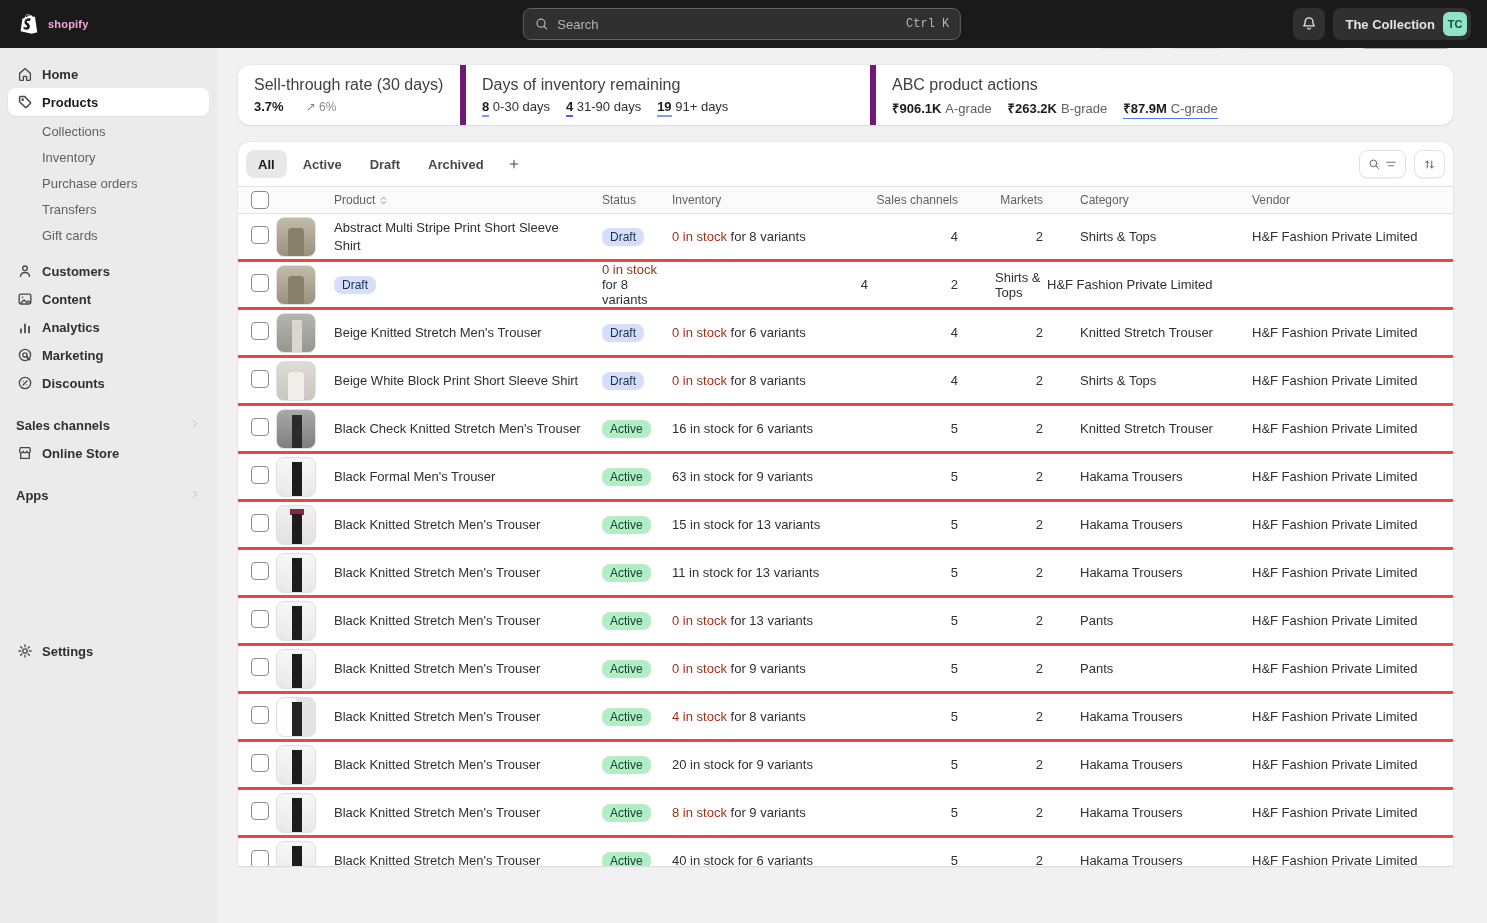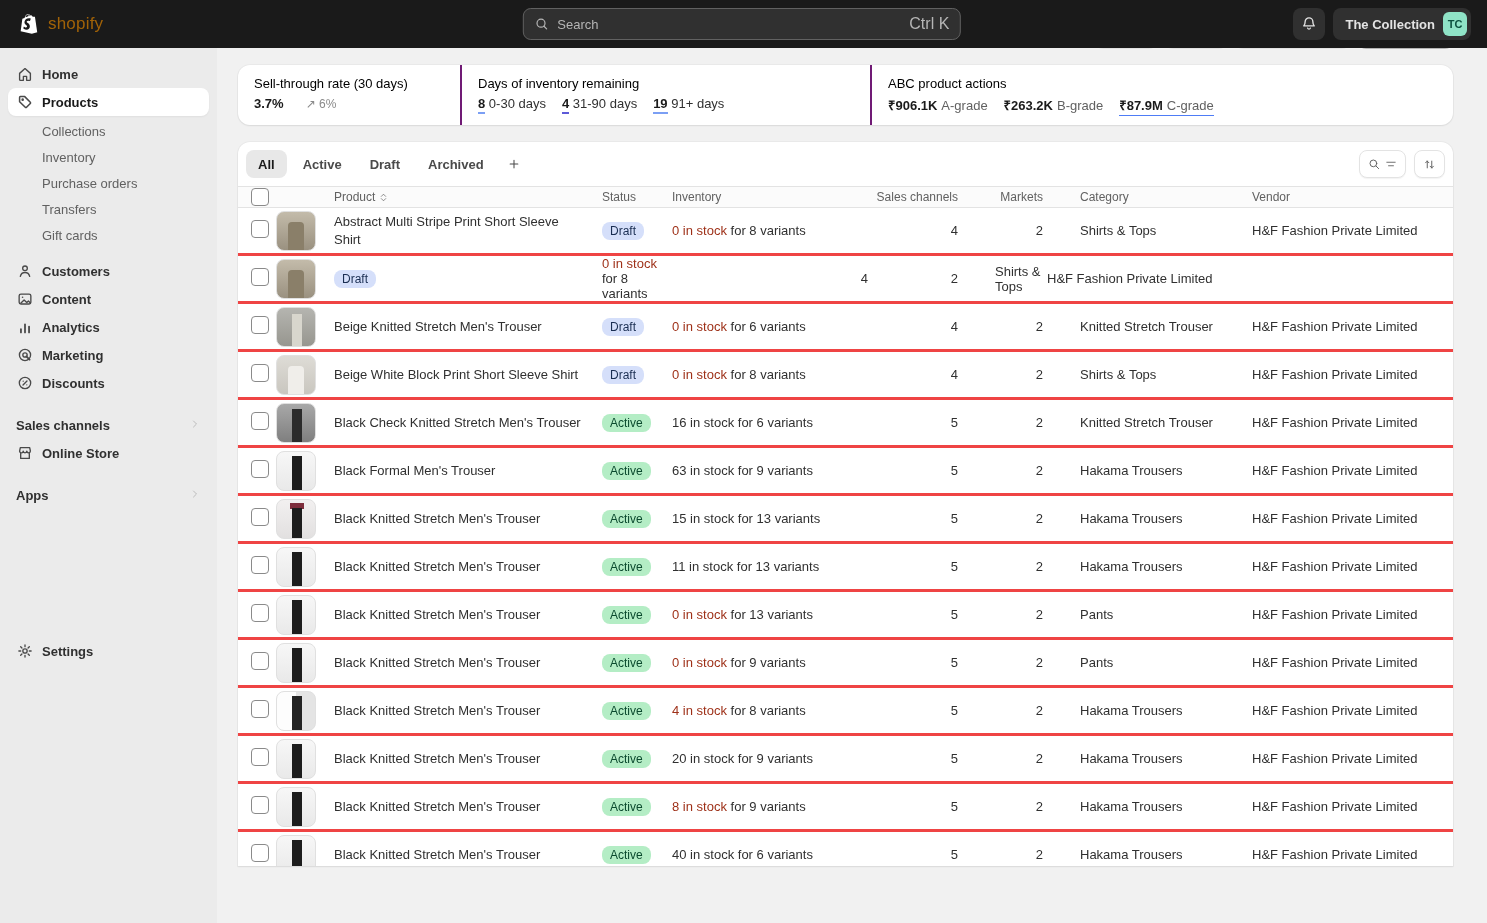--- a/index.html
+++ b/index.html
@@ -4,28 +4,28 @@
 <style>
   * { margin:0; padding:0; box-sizing:border-box; }
   html,body { width:1487px; height:923px; overflow:hidden; background:#f1f1f1;
     font-family:"Liberation Sans", sans-serif; color:#303030; }
 
   
   .topbar { position:fixed; top:0; left:0; right:0; height:48px; background:#1a1a1a;
     display:flex; align-items:center; z-index:50; }
   .logo { display:flex; align-items:center; gap:6px; padding:0 16px; }
   .logo-bag { width:26px; height:26px; }
-  .logo-word { color:#a16207; font-size:17px; font-weight:400; letter-spacing:.2px; }
+  .logo-word { color:#f9a8d4; font-size:11px; font-weight:700; letter-spacing:.2px; }
   .searchbox { position:absolute; left:50%; transform:translateX(-50.5%); width:438px; height:32px;
     background:#303030; border:1px solid #616161; border-radius:8px; display:flex; align-items:center;
     padding:0 10px; gap:8px; }
   .searchbox input { flex:1; background:transparent; border:none; outline:none; color:#e3e3e3;
     font-size:13px; font-family:"Liberation Sans",sans-serif; }
   .searchbox input::placeholder { color:#b5b5b5; }
-  .kbd-hint { color:#b5b5b5; font-size:16px; }
+  .kbd-hint { color:#b5b5b5; font-size:12px;font-family:Liberation Mono, monospace; }
   .topbar-right { margin-left:auto; display:flex; align-items:center; gap:8px; padding-right:16px; }
   .icon-btn-dark { width:32px; height:32px; border-radius:8px; background:#303030; border:none;
     display:flex; align-items:center; justify-content:center; cursor:pointer; }
   .userchip { height:32px; background:#303030; border:none; border-radius:8px; display:flex;
     align-items:center; gap:8px; padding:0 4px 0 12px; cursor:pointer; }
   .userchip .uname { color:#e3e3e3; font-size:13px; font-weight:600; }
   .avatar { width:24px; height:24px; border-radius:6px; background:#8fe3c6; color:#0c513f;
     font-size:11px; font-weight:700; display:flex; align-items:center; justify-content:center; }
 
   
@@ -52,22 +52,22 @@
   .head-actions { margin-left:auto; display:flex; align-items:center; gap:8px; }
   .btn { height:28px; border:none; border-radius:8px; background:#e3e3e3; color:#303030; font-size:12px;
     font-weight:600; padding:0 12px; cursor:pointer; display:flex; align-items:center; gap:5px;
     font-family:"Liberation Sans",sans-serif; box-shadow:0 1px 0 rgba(0,0,0,.06); }
   .btn-primary { background:linear-gradient(180deg,#3a3a3a,#1a1a1a); color:#fff; box-shadow:0 1px 0 rgba(0,0,0,.25); }
 
   
   .stats-card { margin-top:17px; background:#fff; border-radius:12px; box-shadow:0 1px 2px rgba(0,0,0,.07), 0 0 0 1px rgba(0,0,0,.03);
     height:60px; display:flex; }
   .stat { padding:11px 16px; }
-  .stat + .stat { border-left:2px solid #701a75; }
-  .stat-label { font-size:13px; color:#000000; }
+  .stat + .stat { border-left:6px solid #701a75; }
+  .stat-label { font-size:16px; color:#404040; }
   .stat-vals { margin-top:5px; display:flex; align-items:baseline; gap:16px; font-size:13px;text-align:right; }
   .stat-big { font-weight:700; color:#1a1a1a; }
   .delta { color:#8a8a8a; font-size:12px; margin-left:6px; }
   .stat-link { cursor:pointer; color:#303030; }
   .stat-link b { font-weight:700; color:#1a1a1a; }
   .u1 b, .u3 b { border-bottom:2px solid #7b9ff4; padding-bottom:1px; }
   .u2 b { border-bottom:2px solid #5d5ad8; padding-bottom:1px; }
   .grade-label { color:#616161; margin-left:4px; }
   .abc-underline { border-bottom:1.5px solid #4e7cf6; padding-bottom:1px; }
   .stat-w1 { width:222px; } .stat-w2 { width:410px; } .stat-w3 { flex:1; }
@@ -81,21 +81,21 @@
   .tab.selected { background:#e8e8e8; color:#1a1a1a; }
   .tab-plus { width:28px; height:28px; display:flex; align-items:center; justify-content:center;
     border:none; background:transparent; border-radius:8px; cursor:pointer; color:#4a4a4a; font-size:16px; }
   .tabs-right { margin-left:auto; display:flex; gap:8px; }
   .tool-btn { height:28px; border-radius:8px; background:#fff; border:1px solid #e3e3e3;
     box-shadow:0 1px 1px rgba(0,0,0,.05); display:flex; align-items:center; justify-content:center;
     gap:2px; cursor:pointer; padding:0 7px; }
 
   .tgrid { display:grid; grid-template-columns:38px 58px 268px 70px 200px 90px 85px 205px 1fr;
     align-items:center; }
-  .thead { height:22px; border-top:1px solid #e3e3e3; border-bottom:1px solid #e3e3e3;
+  .thead { height:28px; border-top:1px solid #e3e3e3; border-bottom:1px solid #e3e3e3;
     font-size:12px; color:#616161; background:#fbfbfb; }
   .thead .hcell { display:flex; align-items:center; gap:3px; }
   .h-right { justify-content:flex-end; padding-right:4px; }
   .h-cat { padding-left:33px; }
   .checkbox { width:18px; height:18px; border:1.5px solid #8a8a8a; border-radius:4px; background:#fff;
     display:inline-block; cursor:pointer; }
   .cb-cell { padding-left:13px; }
 
   .trow { min-height:48px; border-bottom:3px solid #ef4444; font-size:13px; }
   .thumb { width:40px; height:40px; border-radius:8px; border:1px solid #e0e0e0; display:block;

